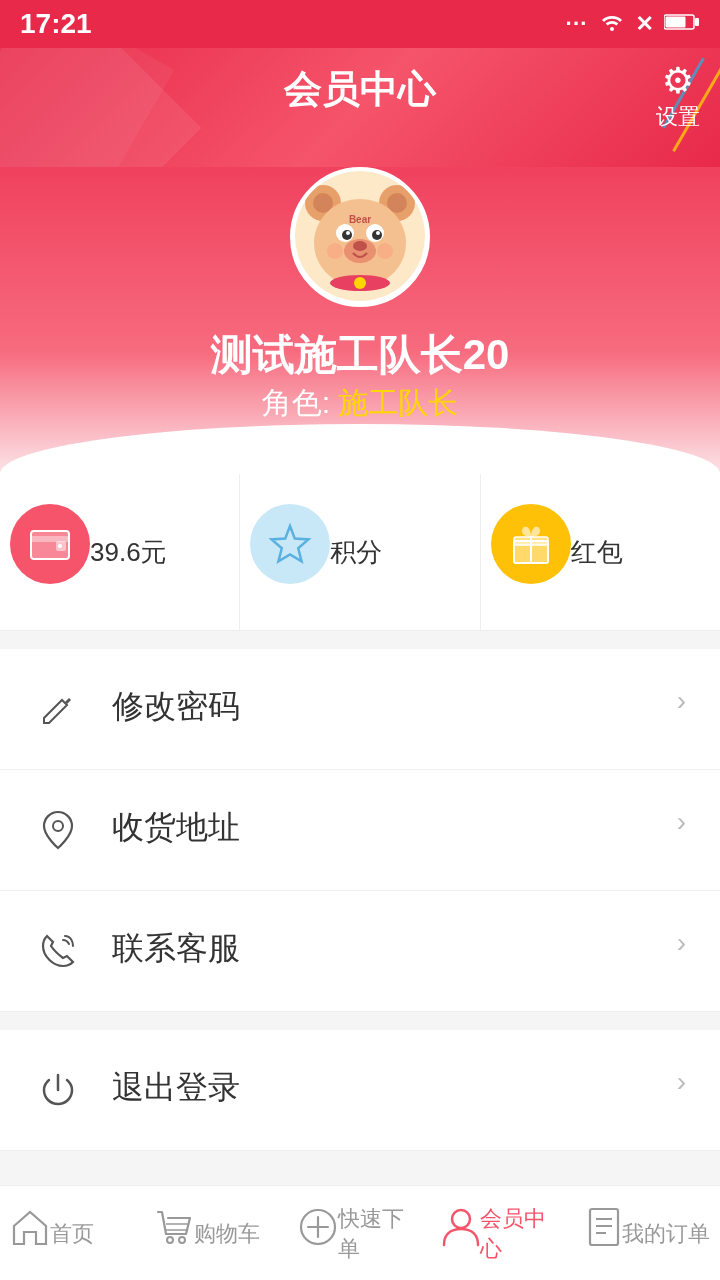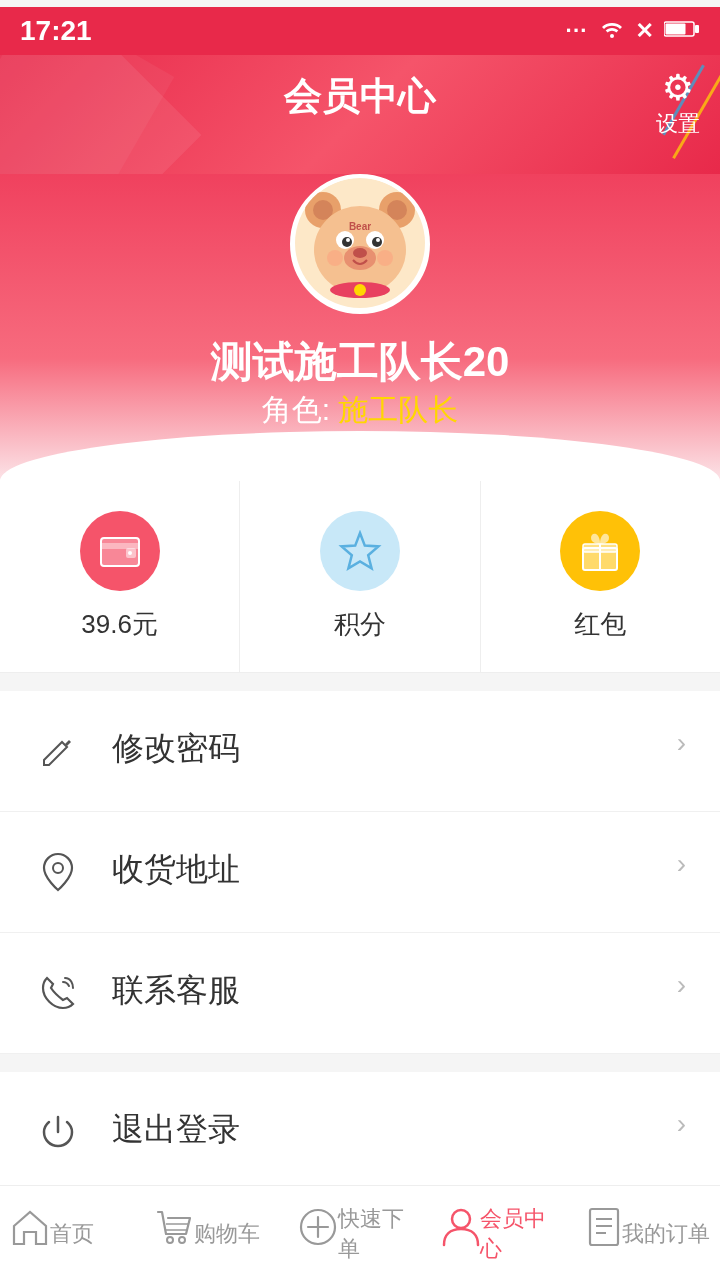--- a/index.html
+++ b/index.html
@@ -15,21 +15,20 @@
     
     .status-bar {
       display: flex;
       justify-content: space-between;
       align-items: center;
       padding: 8px 20px;
       background: #e8294a;
       color: white;
       font-size: 28px;
       font-weight: 600;
-      margin-top: 7px;
     }
     .status-right {
       display: flex;
       align-items: center;
       gap: 10px;
     }
     .status-icon { font-size: 22px; }
 
     
     .header {
@@ -155,21 +154,21 @@
 
     
     .stats-row {
       display: flex;
       background: white;
       border-bottom: 1px solid #eee;
     }
     .stat-item {
       flex: 1;
       display: flex;
-      flex-direction: column;
+      flex-direction: row;
       align-items: center;
       padding: 30px 10px;
       border-right: 1px solid #eee;
       cursor: pointer;
     }
     .stat-item:last-child { border-right: none; }
     .stat-icon-circle {
       width: 80px;
       height: 80px;
       border-radius: 50%;

